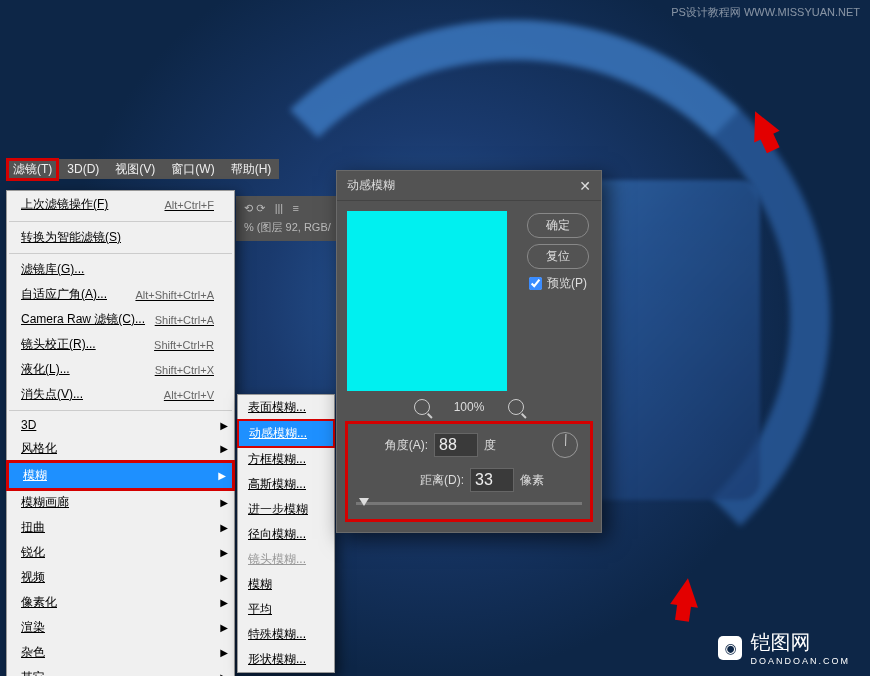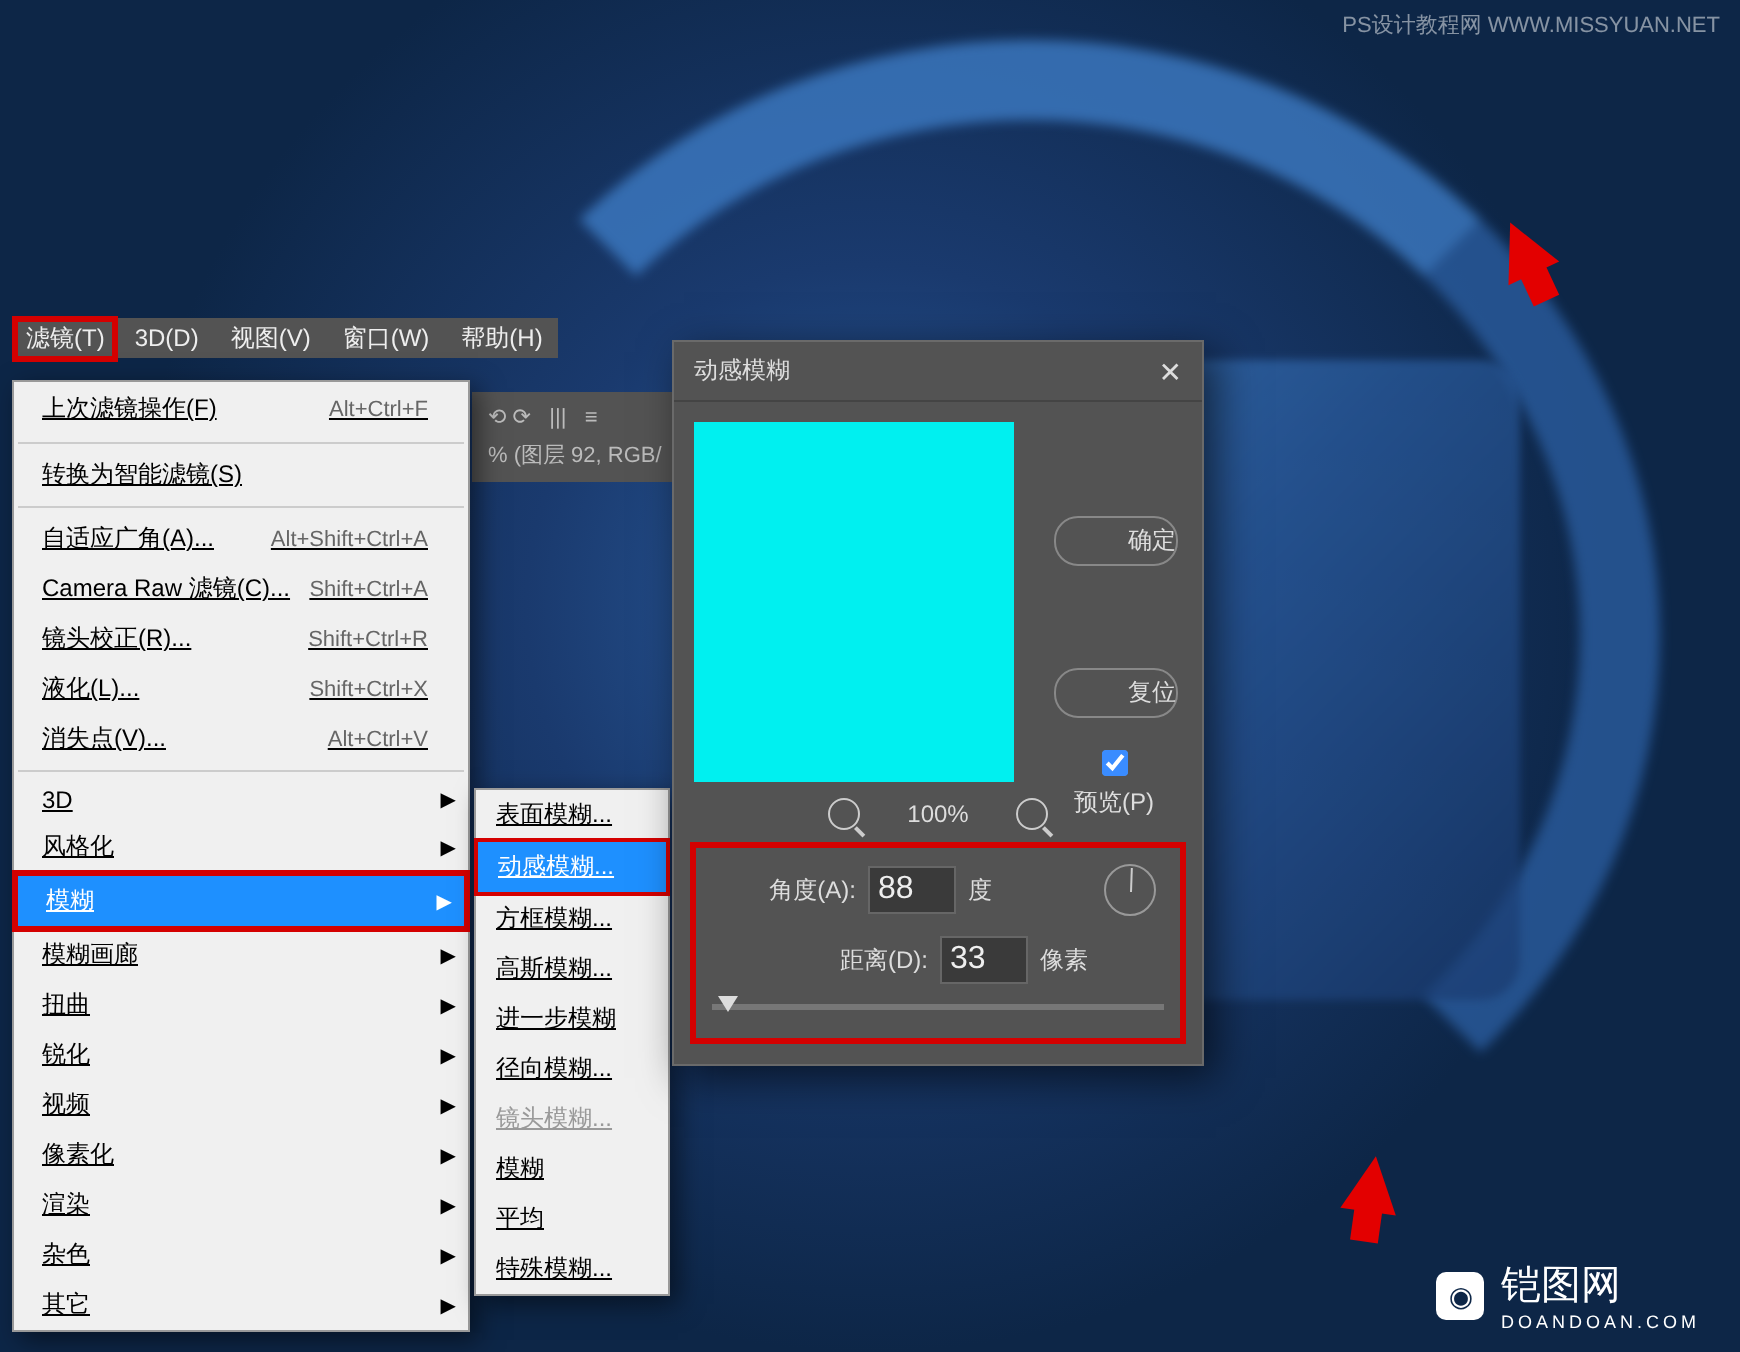--- a/index.html
+++ b/index.html
@@ -191,35 +191,33 @@
       right: 12px;
       display: flex;
       flex-direction: column;
       gap: 6px;
       width: 62px;
     }
     .dialog-btn {
       border: 1px solid #888;
       border-radius: 12px;
       padding: 3px 0;
-      text-align: right;
+      text-align: center;
       color: #ddd;
       cursor: pointer;
       font-size: 12px;
-      margin-top: 45px;
     }
     .preview-check {
       display: flex;
       align-items: center;
       gap: 5px;
       color: #ddd;
-      margin-top: 10px;
+      margin-top: 0;
       justify-content: flex-end;
       padding-right: 2px;
-      flex-direction: column;
     }
     .preview-check input { accent-color: #3a8cff; }
     .zoom-row {
       display: flex;
       align-items: center;
       justify-content: center;
       gap: 24px;
       margin: 8px 0 6px;
       color: #ddd;
     }
@@ -332,20 +330,23 @@
 <div class="menu">
   <div class="menu-item top-item">
     <span>上次滤镜操作(F)</span>
       <span class="shortcut">Alt+Ctrl+F</span>
   </div>
   <div class="menu-sep"></div>
   <div class="menu-item">
       <span>转换为智能滤镜(S)</span>
     </div>
   <div class="menu-sep"></div>
+  <div class="menu-item">
+      <span>滤镜库(G)...</span>
+    </div>
   <div class="menu-item">
     <span>自适应广角(A)...</span>
       <span class="shortcut">Alt+Shift+Ctrl+A</span>
   </div>
   <div class="menu-item">
     <span>Camera Raw 滤镜(C)...</span>
       <span class="shortcut">Shift+Ctrl+A</span>
   </div>
   <div class="menu-item">
     <span>镜头校正(R)...</span>
@@ -411,20 +412,21 @@
   <div class="menu-item">表面模糊...</div>
   <div class="menu-item highlighted-red">动感模糊...</div>
   <div class="menu-item">方框模糊...</div>
   <div class="menu-item">高斯模糊...</div>
   <div class="menu-item">进一步模糊</div>
   <div class="menu-item">径向模糊...</div>
   <div class="menu-item disabled">镜头模糊...</div>
   <div class="menu-item">模糊</div>
   <div class="menu-item">平均</div>
   <div class="menu-item">特殊模糊...</div>
+  <div class="menu-item">形状模糊...</div>
 </div>
 
 <div class="dialog">
   <div class="dialog-title">
     <span>动感模糊</span>
     <span class="dialog-close">✕</span>
   </div>
   <div class="dialog-body">
     <div class="dialog-buttons">
       <div class="dialog-btn">确定</div>

